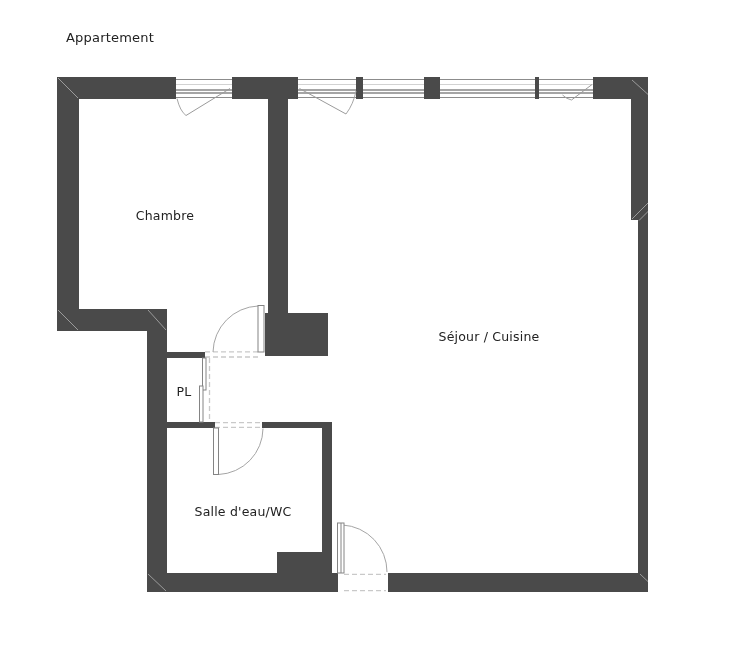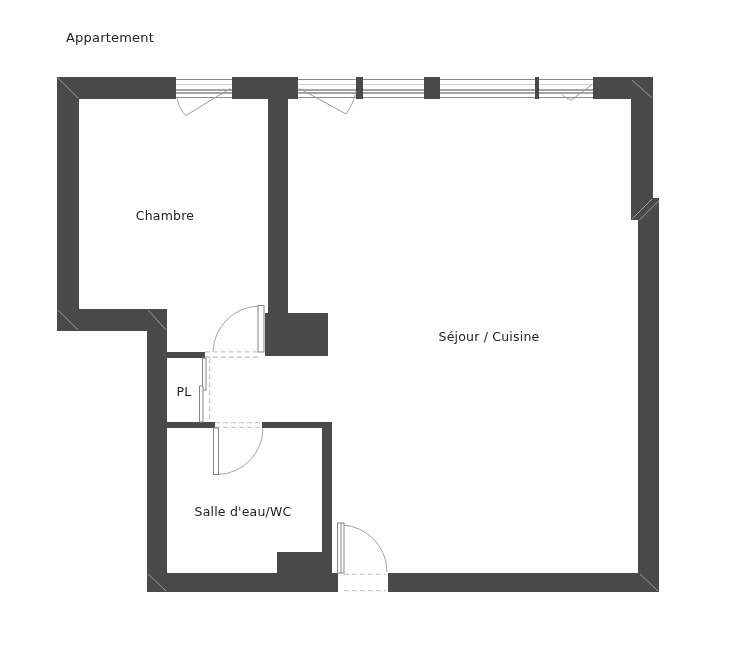--- a/index.html
+++ b/index.html
@@ -3,21 +3,21 @@
 <meta charset="utf-8">
 <style>
   :root{
     --wall:#4a4a4a;
     --line-light:#9b9b9b;
     --dash:#c9c9c9;
     --text:#222222;
     --background:#ffffff;
   }
   html,body{margin:0;padding:0;background:var(--background,#fff);}
-  .stage{position:relative;width:736px;height:650px;background:var(--background,#fff);overflow:hidden;}
+  .stage{position:relative;width:648px;height:650px;background:var(--background,#fff);overflow:hidden;}
   svg{position:absolute;left:0;top:0;}
   .wall{fill:var(--wall,#4a4a4a);stroke:none;}
   .miter{stroke:var(--line-light,#9b9b9b);stroke-width:1;fill:none;}
   .win-rect{fill:#ffffff;stroke:none;}
   .win-edge{stroke:#8c8c8c;stroke-width:1;fill:none;}
   .win-faint{stroke:#d2d2d2;stroke-width:1;fill:none;}
   .glz{stroke:#4d4d4d;stroke-width:1.1;fill:none;}
   .swing{stroke:#9b9b9b;stroke-width:1;fill:none;}
   .arc{stroke:#a5a5a5;stroke-width:1;fill:none;}
   .leaf{fill:#ffffff;stroke:#848484;stroke-width:1;}

